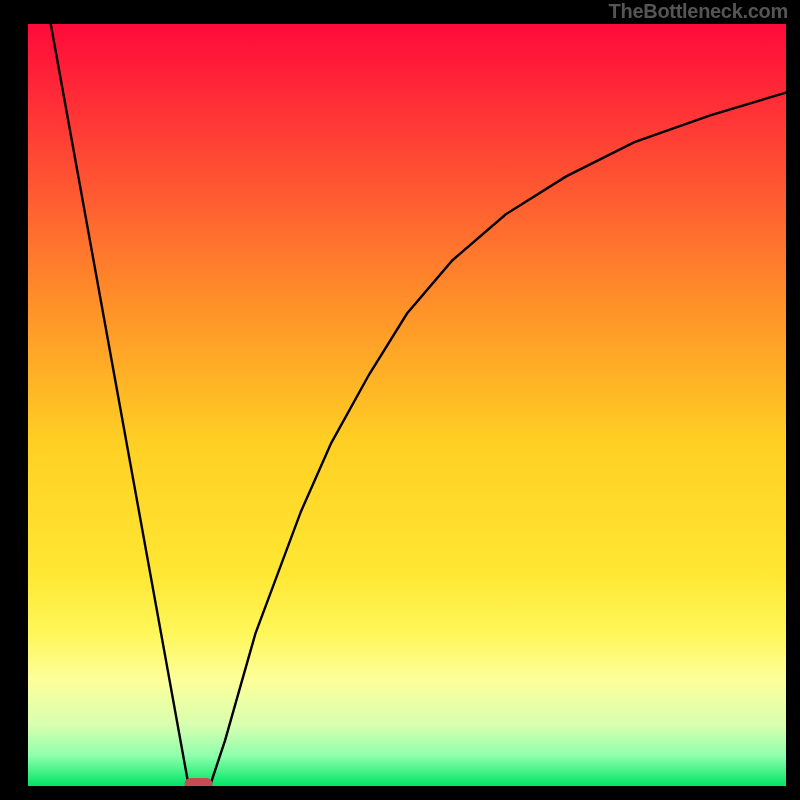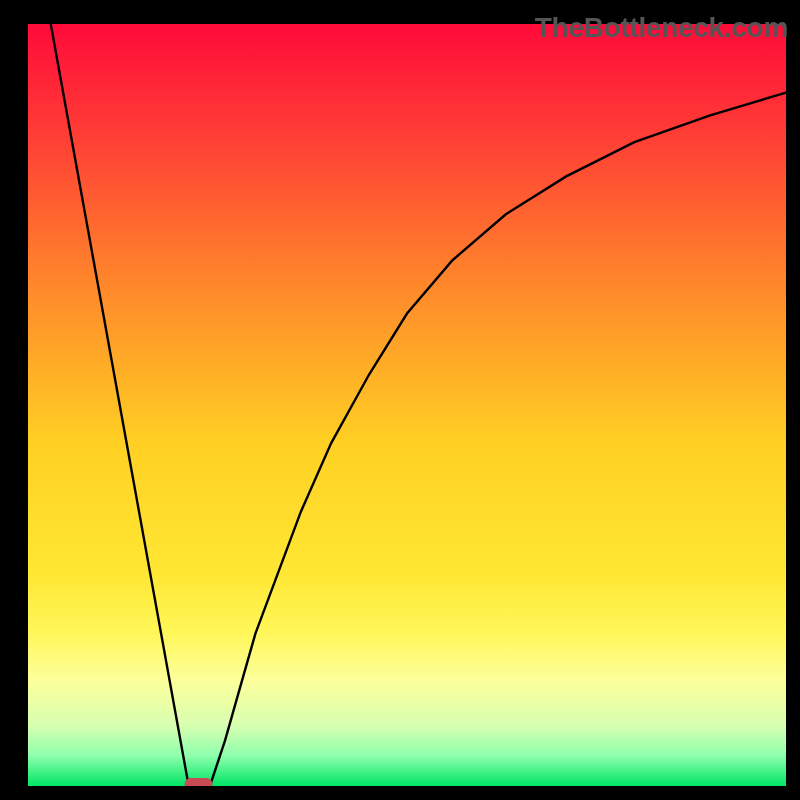--- a/index.html
+++ b/index.html
@@ -11,23 +11,23 @@
     background: #ffffff;
     font-family: Arial, Helvetica, sans-serif;
   }
   .container {
     position: relative;
     width: 800px;
     height: 800px;
   }
   .watermark {
     position: absolute;
-    top: 12px;
+    top: 0;
     right: 12px;
-    font-size: 28px;
+    font-size: 20px;
     font-weight: bold;
     color: #555;
     z-index: 50;
     letter-spacing: -0.3px;
   }
   svg {
     display: block;
   }
 </style>
 </head>

